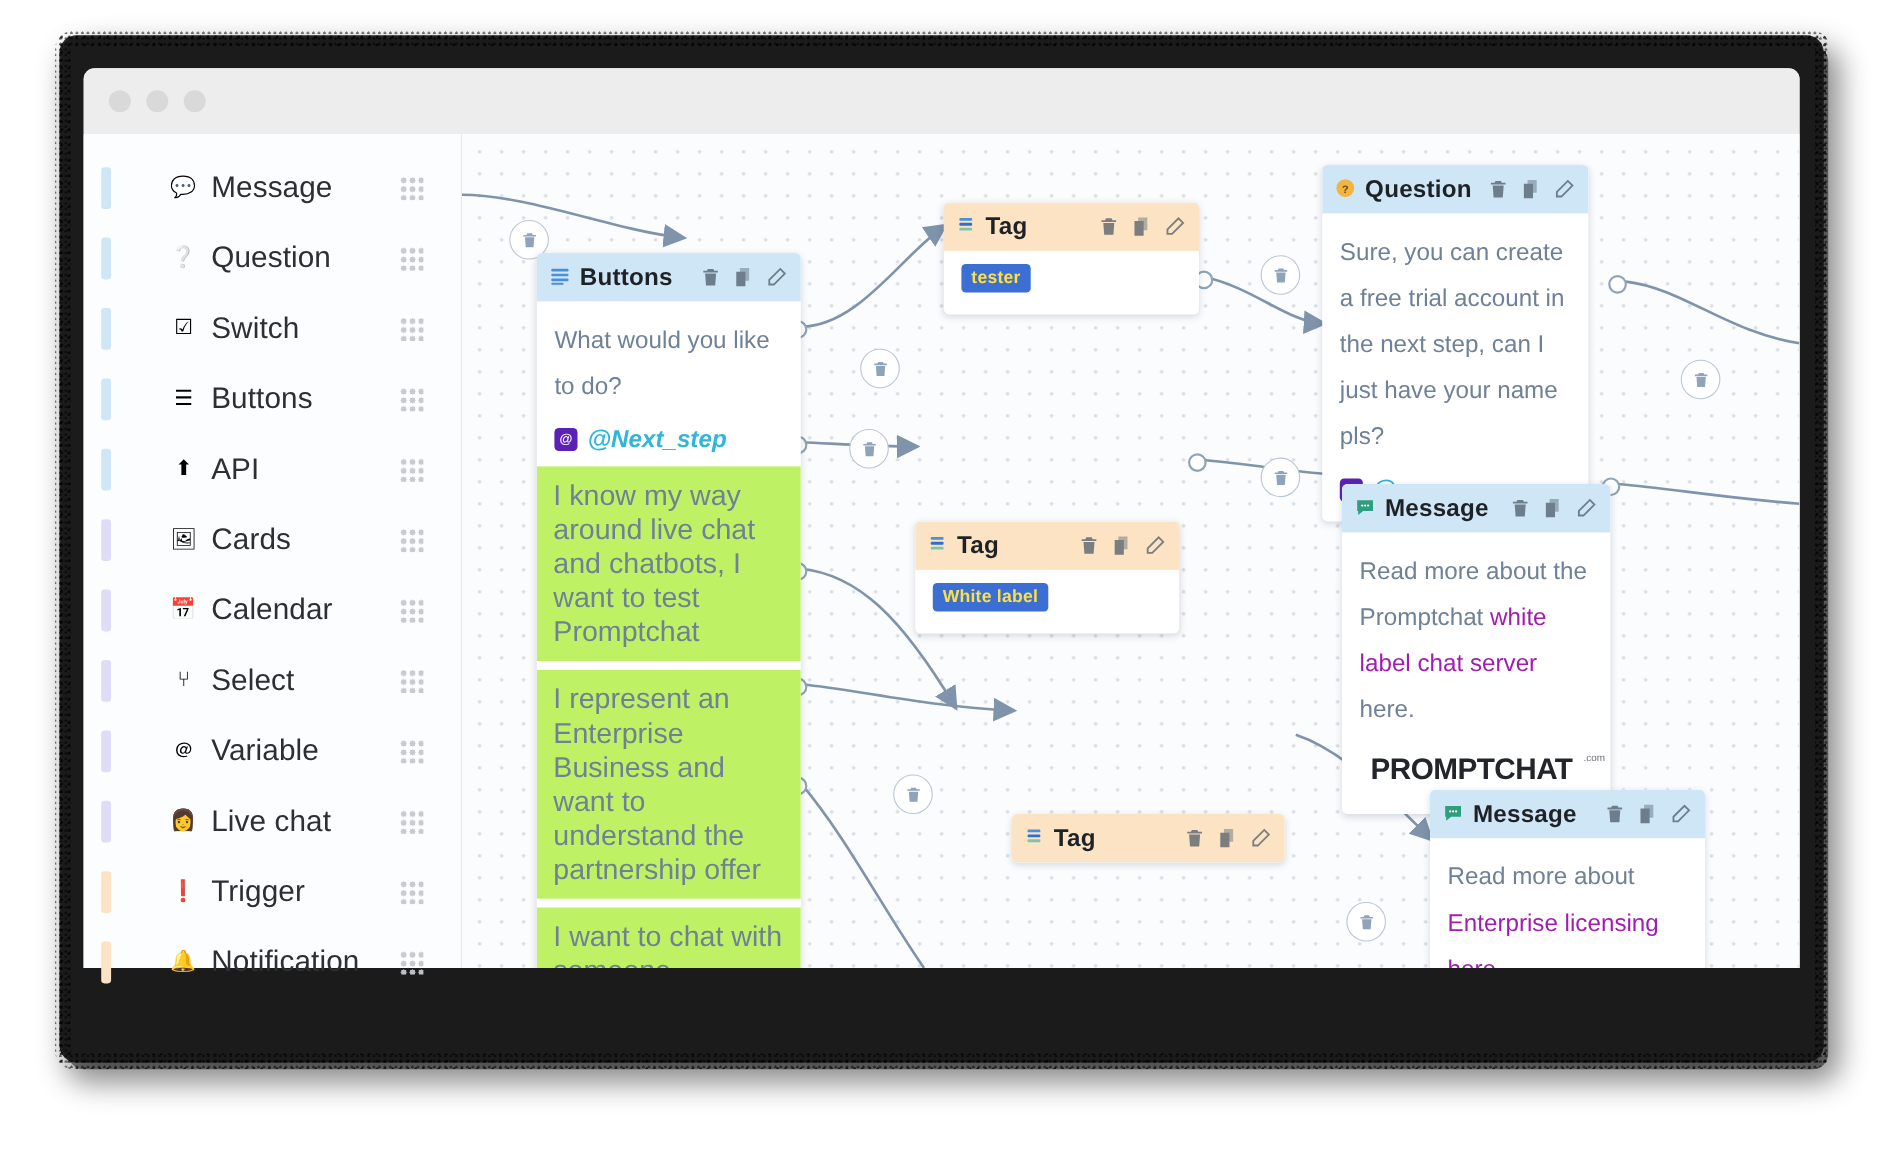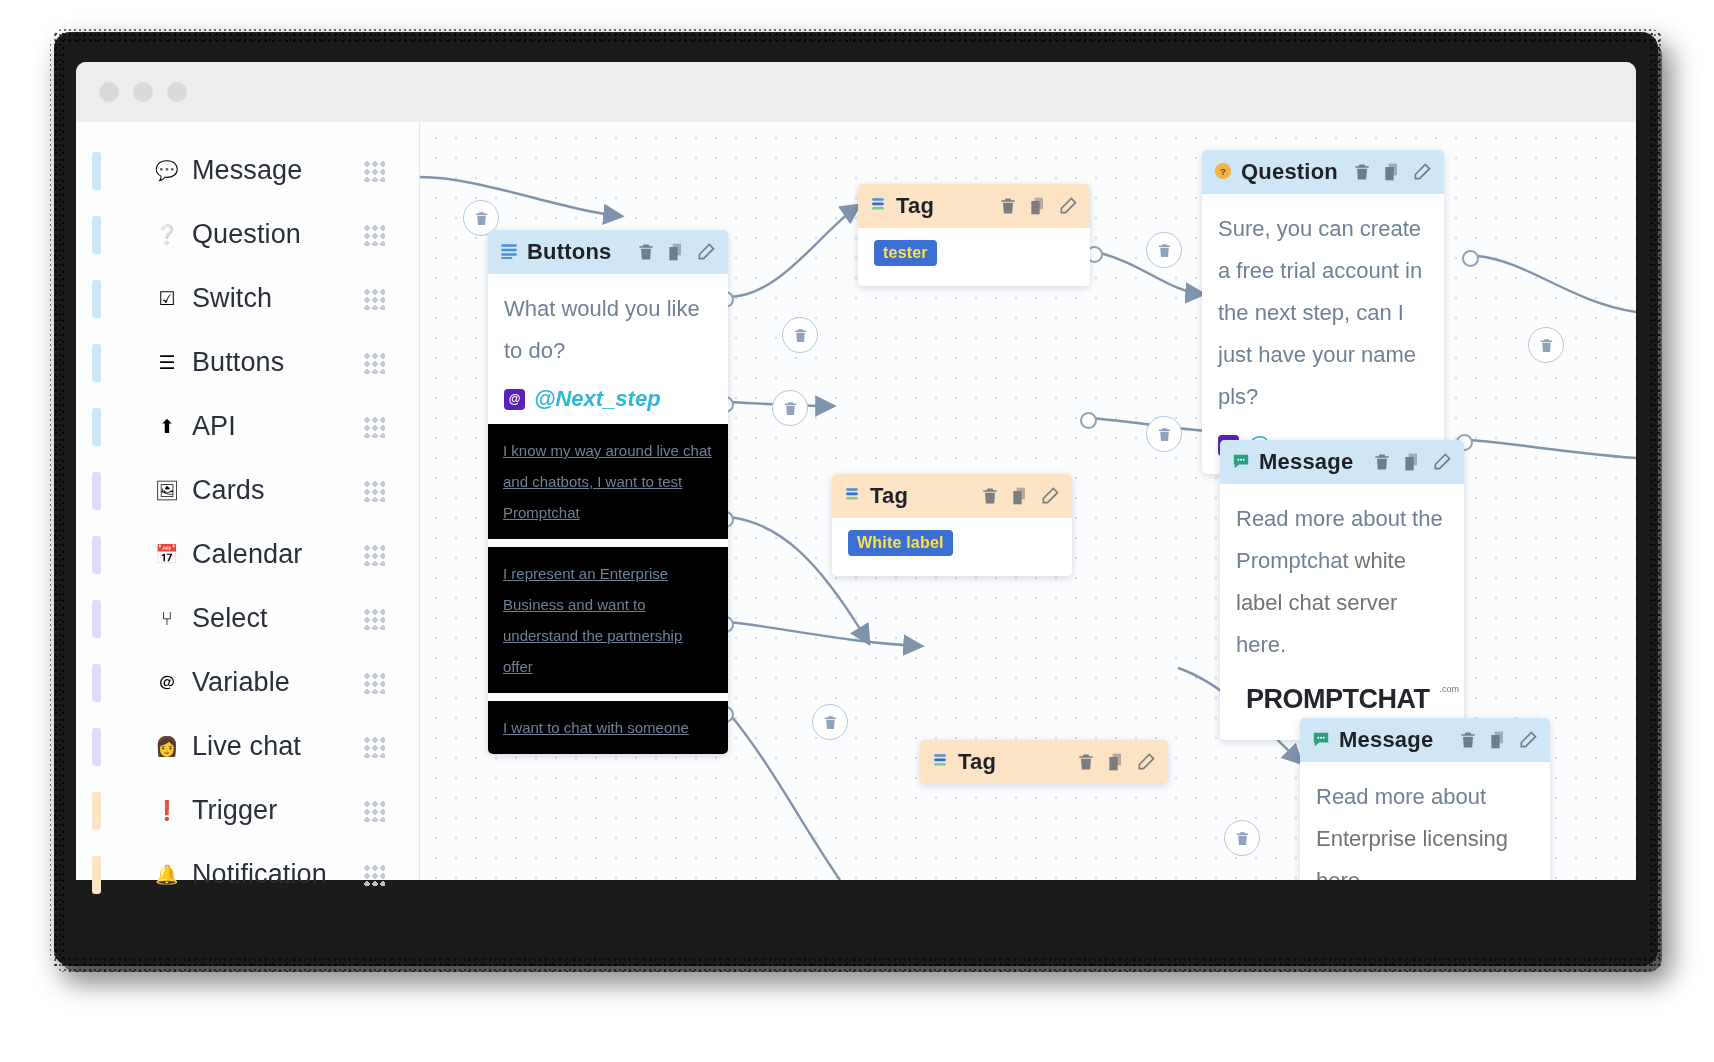--- a/index.html
+++ b/index.html
@@ -70,25 +70,25 @@
   .head-blue{background:#cfe6f7;}
   .head-peach{background:#fbe3c4;}
   .head-tools{display:flex;gap:10px;align-items:center;opacity:.72;}
   .tool{width:20px;height:20px;display:block;}
   .node-body{padding:14px 16px 16px 16px;}
   .nb-text{font-size:22px;line-height:42px;color:#6f8196;}
   .varline{display:flex;align-items:center;gap:9px;margin-top:14px;}
   .var-ico{width:21px;height:21px;border-radius:4px;background:#5b21b6;color:#fff;font-size:12px;
            display:flex;align-items:center;justify-content:center;font-weight:bold;}
   .var-text{font-size:22px;font-style:italic;color:#2fb6d9;font-weight:bold;}
-  .btn-opt{background:#000000;color:#6f8196;font-size:15px;line-height:31px;padding:11px 15px;
-           margin-top:8px;text-decoration:underline;}
+  .btn-opt{background:#bef264;color:#6f8196;font-size:26px;line-height:31px;padding:11px 15px;
+           margin-top:8px;}
   .tag-badge{display:inline-block;background:#3b6fd4;color:#fde047;font-size:16px;font-weight:bold;
              padding:4px 9px;border-radius:4px;letter-spacing:.2px;}
-  .link{color:#737373;}
+  .link{color:#a21caf;}
 
   .logo-row{display:flex;align-items:flex-start;gap:10px;margin-top:18px;}
   .logo-txt{font-size:27px;font-weight:bold;color:#22262b;letter-spacing:-.5px;}
   .logo-dom{font-size:9px;color:#6b7078;vertical-align:super;}
 
   .port{position:absolute;width:13px;height:13px;border-radius:50%;background:#fff;
         border:2px solid #8fa3ba;}
   .del-badge{position:absolute;width:34px;height:34px;border-radius:50%;background:#fff;
              border:1.6px solid #b9c6d4;display:flex;align-items:center;justify-content:center;}
   .del-badge svg{width:17px;height:17px;}

